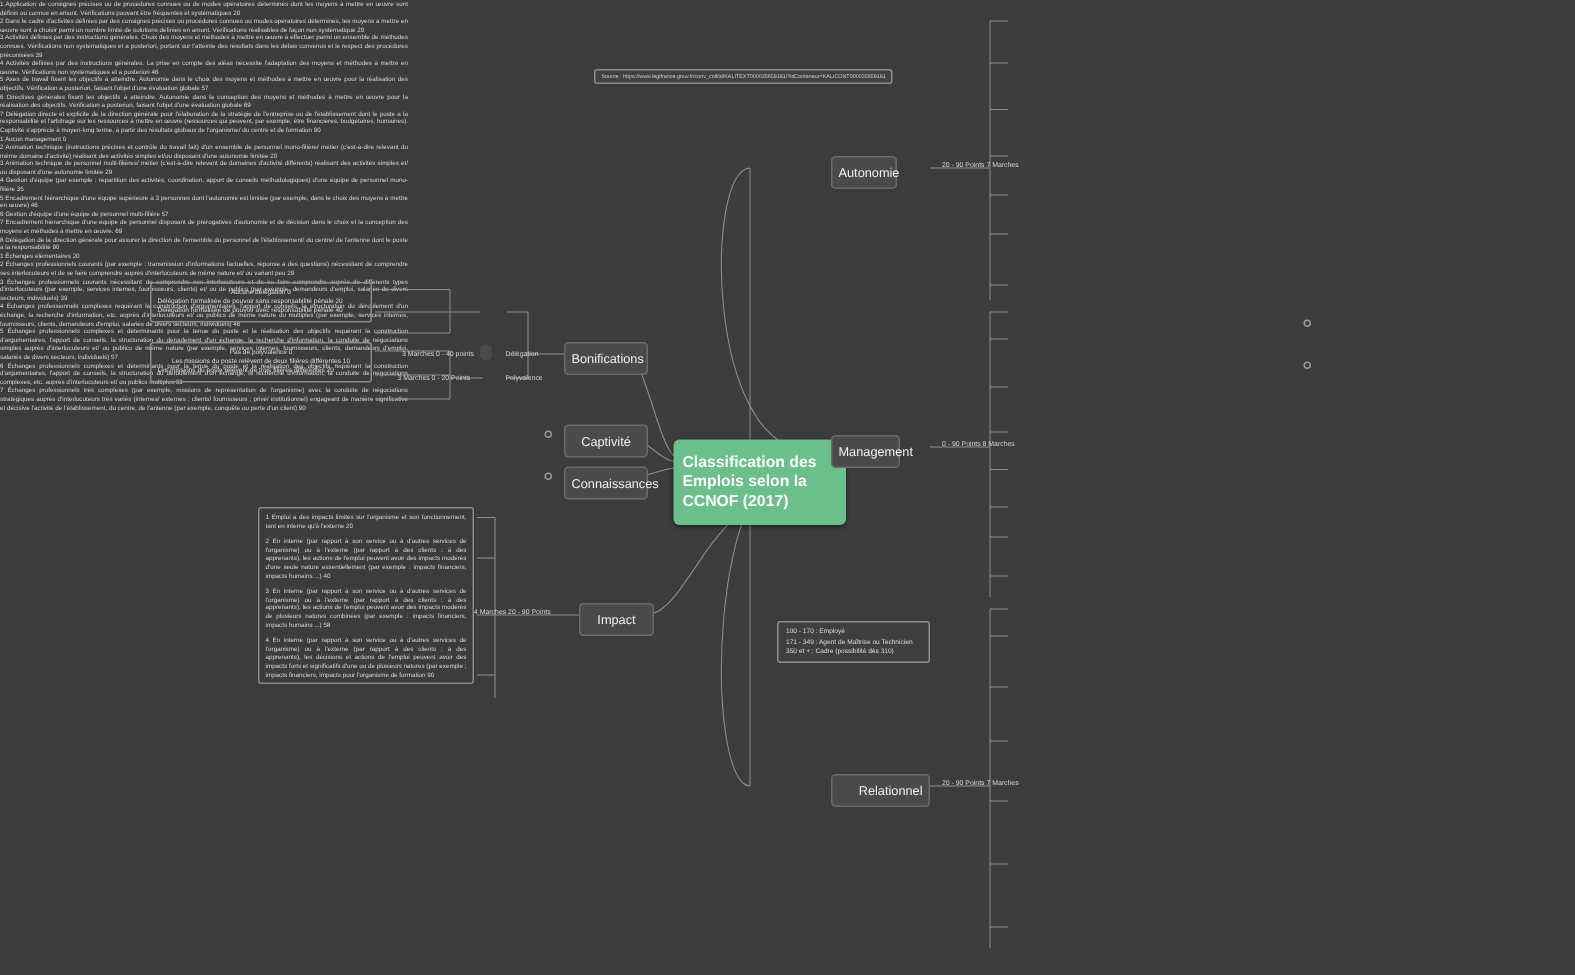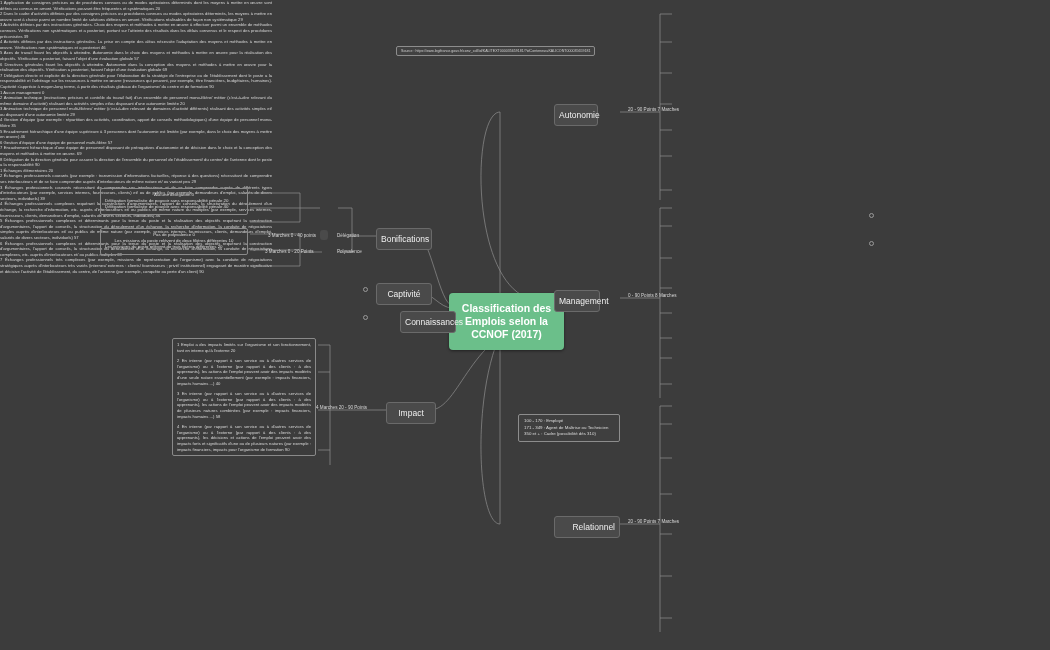--- a/index.html
+++ b/index.html
@@ -20,21 +20,20 @@
     position: absolute;
     border-radius: 3px;
   }
   
   .central {
     background: #6bbf8a;
     color: #ffffff;
     font-weight: bold;
     font-size: 10.5px;
     line-height: 13px;
-    text-align: center;
     padding: 9px 6px;
     border-radius: 4px;
     box-shadow: 0 1px 3px rgba(0,0,0,.45);
   }
   
   .lvl1 {
     background: #4a4a4a;
     border: 1px solid #6a6a6a;
     color: #efefef;
     font-size: 8.5px;
@@ -155,21 +154,21 @@
   <div class="inline-label" style="left:628px; top:293px;">0 - 90 Points      8 Marches</div>
 
   <div class="node lvl1" style="left:554px; top:516px; width:66px;text-align:right;">Relationnel</div>
   <div class="inline-label" style="left:628px; top:519px;">20 - 90 Points      7 Marches</div>
 
   <div class="node lvl1" style="left:386px; top:402px; width:50px;">Impact</div>
   <div class="inline-label" style="left:316px; top:405px;">4 Marches      20 - 90 Points</div>
 
   <div class="node lvl1" style="left:376px; top:228px; width:56px;">Bonifications</div>
   <div class="node lvl1" style="left:376px; top:283px; width:56px;">Captivité</div>
-  <div class="node lvl1" style="left:376px; top:311px; width:56px;margin-left:24px;">Connaissances</div>
+  <div class="node lvl1" style="left:376px; top:311px; width:56px;">Connaissances</div>
 
   <div class="dot" style="left:363px; top:287px;"></div>
   <div class="dot" style="left:363px; top:315px;"></div>
   <div class="dot" style="left:869px; top:213px;"></div>
   <div class="dot" style="left:869px; top:241px;"></div>
 
   <div class="legend" style="left:518px; top:414px; width:102px;">
     <div>100 - 170 : Employé</div>
     <div>171 - 349 : Agent de Maîtrise ou Technicien</div>
     <div>350 et + : Cadre (possibilité dès 310)</div>

